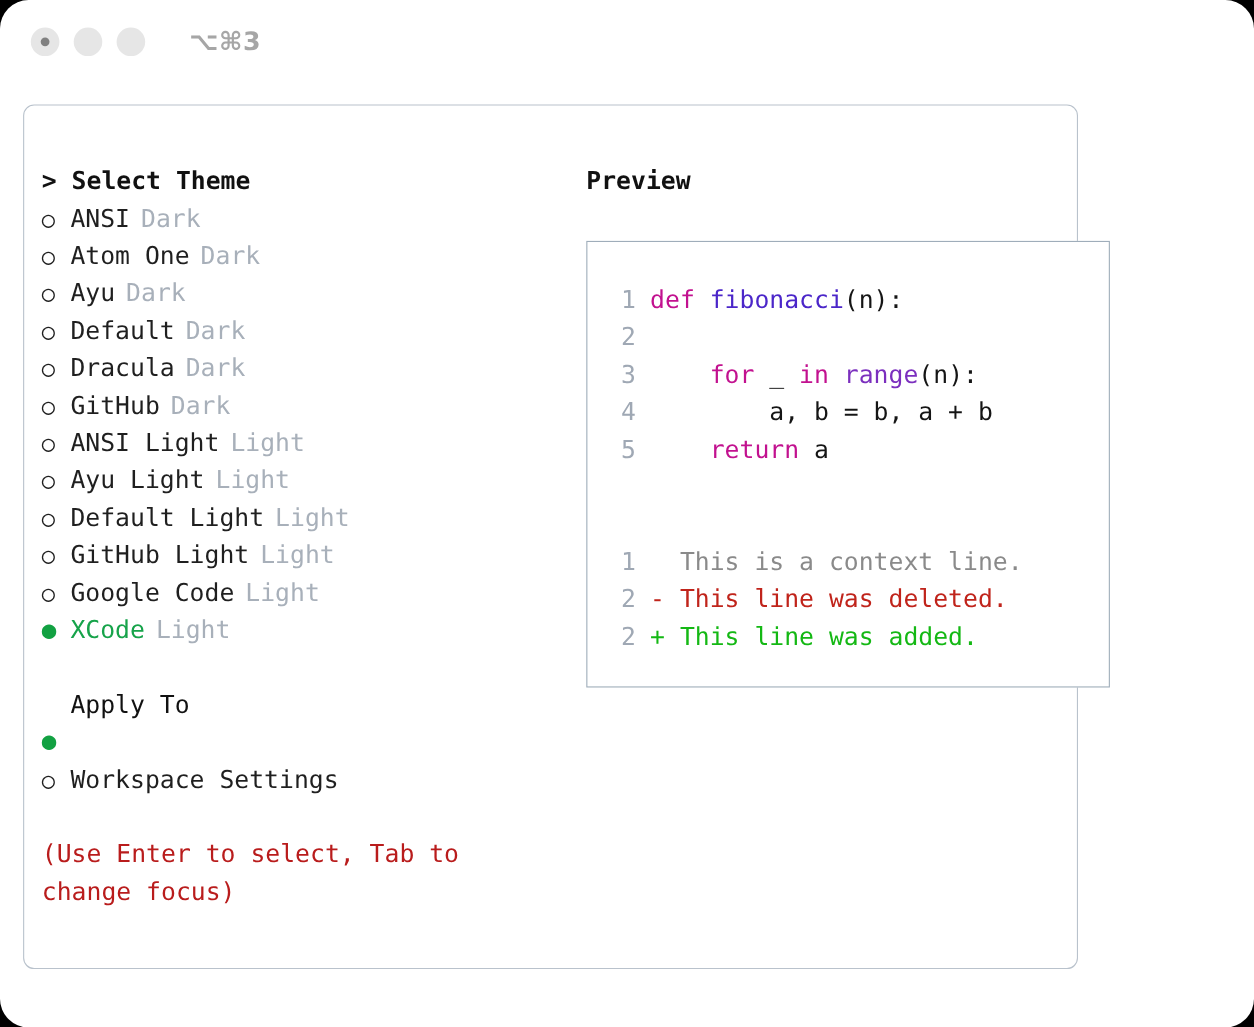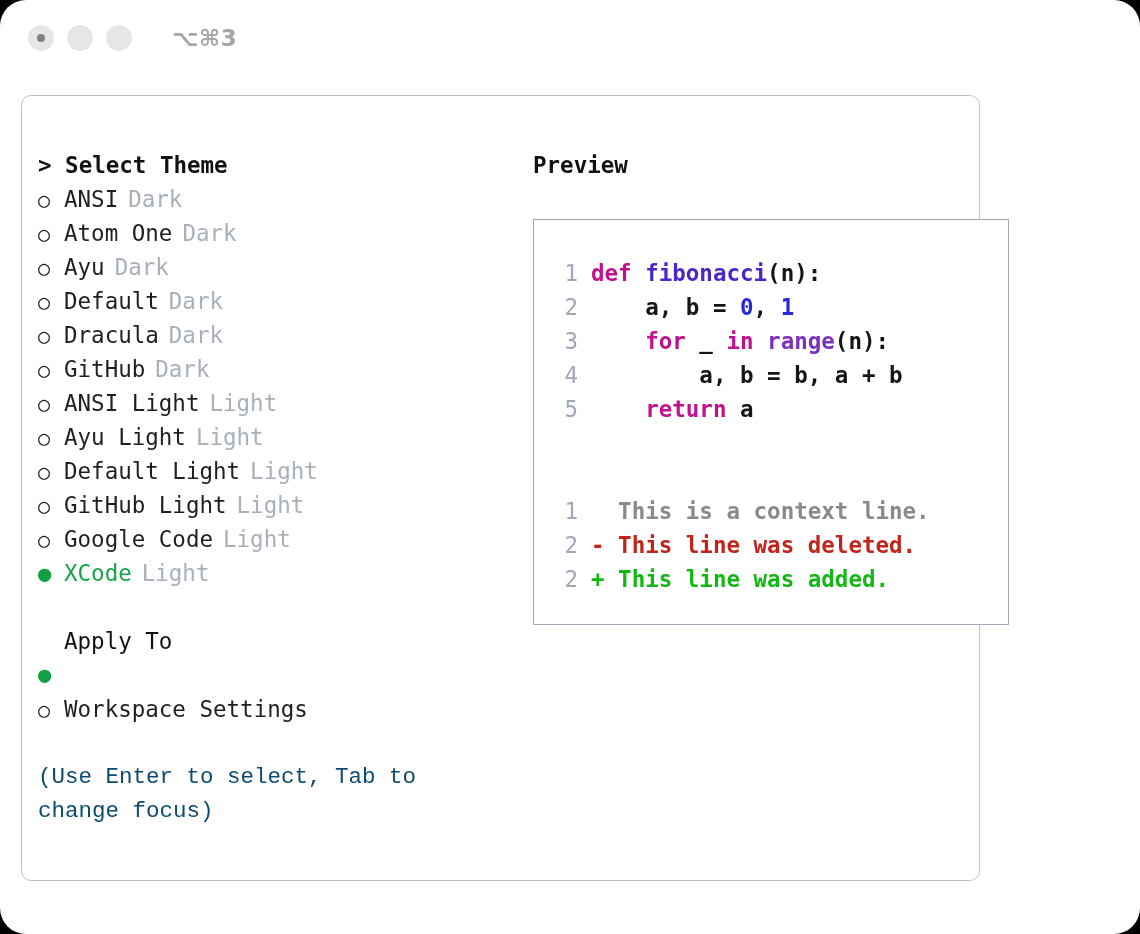--- a/index.html
+++ b/index.html
@@ -143,25 +143,24 @@
 
   .apply-title {
     margin-left: 26px;
     font-weight: normal;
     color: #111111;
     height: 34px;
     white-space: pre;
   }
 
   .hint {
-    color: #0c4a6e;
+    color: #b91c1c;
     white-space: pre-wrap;
     width: 420px;
     line-height: 34px;
-    font-family: Liberation Mono, monospace;
   }
 
   
   .preview-title {
     font-weight: bold;
     color: #111111;
     height: 34px;
     white-space: pre;
   }
   .preview-box {
@@ -182,21 +181,21 @@
     font-size: 22.5px;
   }
   .lineno {
     display: inline-block;
     width: 30px;
     flex: 0 0 30px;
     text-align: right;
     color: #9fa8b4;
     margin-right: 13px;
   }
-  .code-text { white-space: pre; font-weight: bold; }
+  .code-text { white-space: pre; }
 
   .tok-kw   { color: #c2118f; }
   .tok-fn   { color: #4b26c9; }
   .tok-call { color: #7b2fbe; }
   .tok-num  { color: #2727dd; }
   .tok-pln  { color: #151515; }
 
   .blank-line { height: 34px; }
 
   .diff-ctx { color: #8a8a8a; }
@@ -248,21 +247,21 @@
         <div style="height:34px"></div>
 
         <div class="hint">(Use Enter to select, Tab to change focus)</div>
       </div>
 
       <div class="right-col">
         <div class="preview-title">Preview</div>
         <div class="preview-box">
           <div id="code-block">
               <div class="code-line"><span class="lineno">1</span><span class="code-text"><span class="tok-kw">def</span><span class="tok-pln"> </span><span class="tok-fn">fibonacci</span><span class="tok-pln">(n):</span></span></div>
-              <div class="code-line"><span class="lineno">2</span><span class="code-text"><span class="tok-pln">    a, b = </span><span class="tok-num">0</span><span class="tok-pln">, </span><span class="tok-num">1</span></span></div>
+              <div class="code-line"><span class="lineno">2</span></div>
               <div class="code-line"><span class="lineno">3</span><span class="code-text"><span class="tok-pln">    </span><span class="tok-kw">for</span><span class="tok-pln"> _ </span><span class="tok-kw">in</span><span class="tok-pln"> </span><span class="tok-call">range</span><span class="tok-pln">(n):</span></span></div>
               <div class="code-line"><span class="lineno">4</span><span class="code-text"><span class="tok-pln">        a, b = b, a + b</span></span></div>
               <div class="code-line"><span class="lineno">5</span><span class="code-text"><span class="tok-pln">    </span><span class="tok-kw">return</span><span class="tok-pln"> a</span></span></div>
             </div>
           <div class="blank-line"></div>
           <div class="blank-line"></div>
           <div id="diff-block">
               <div class="code-line"><span class="lineno">1</span><span class="code-text diff-ctx"><span> </span> <span>This is a context line.</span></span></div>
               <div class="code-line"><span class="lineno">2</span><span class="code-text diff-del"><span>-</span> <span>This line was deleted.</span></span></div>
               <div class="code-line"><span class="lineno">2</span><span class="code-text diff-add"><span>+</span> <span>This line was added.</span></span></div>

